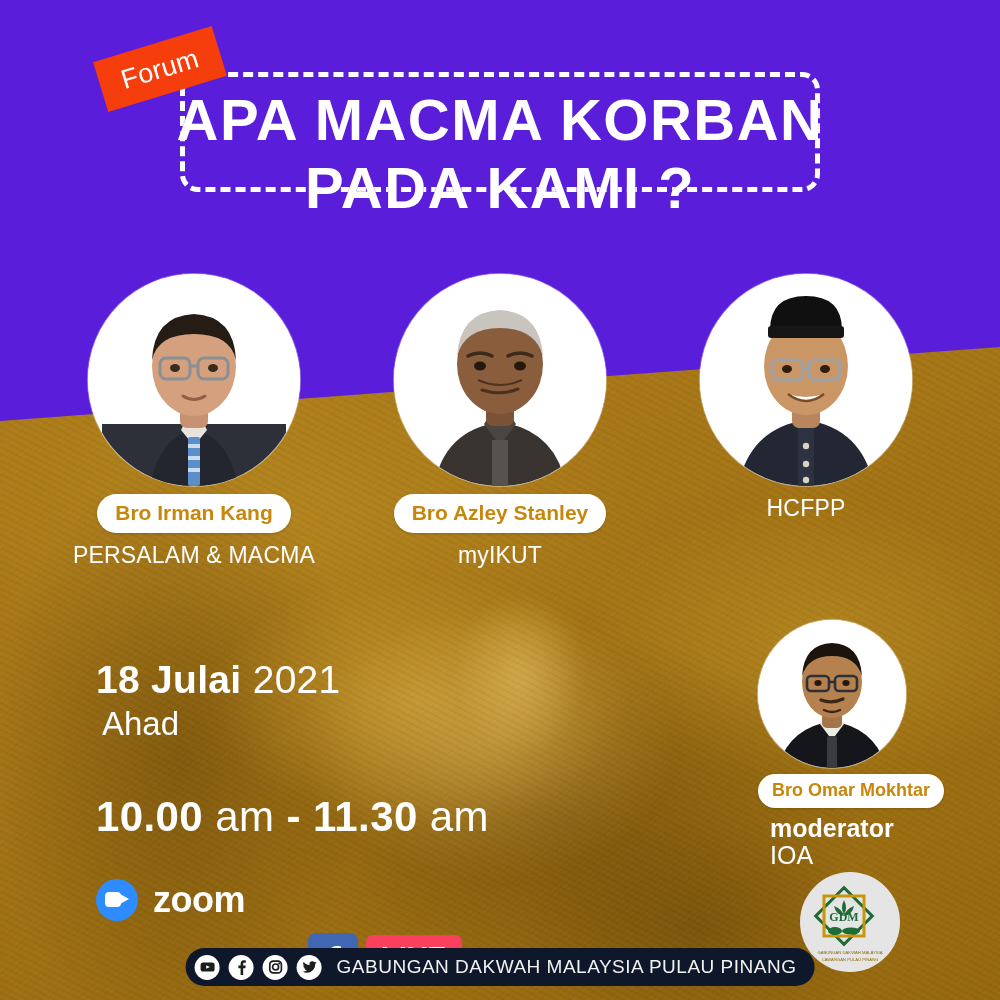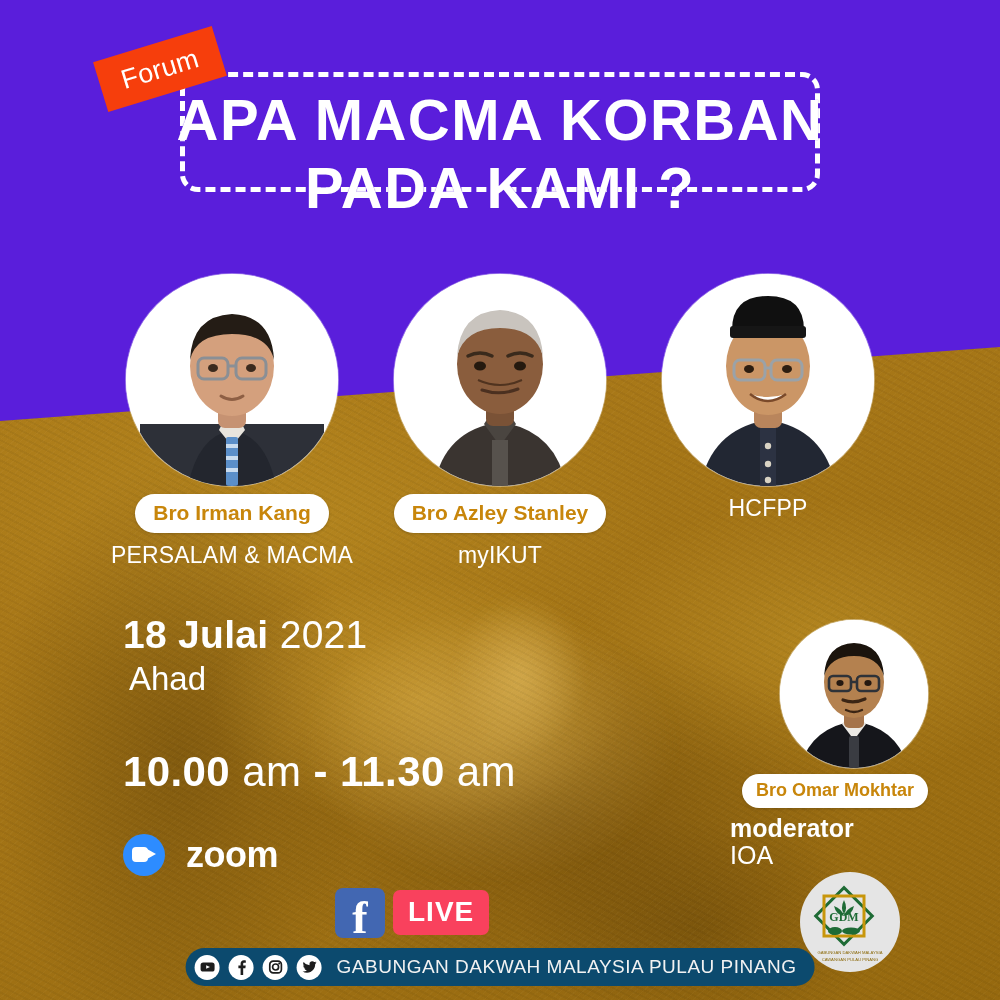--- a/index.html
+++ b/index.html
@@ -91,21 +91,21 @@
     font-size:58px;
     letter-spacing:1.5px;
     line-height:1.18;
     text-shadow:0 0 1px rgba(90,30,219,.9);
   }
   .title-line.l2 { font-size:58px; }
 
   
   .speakers {
     position:absolute; left:0; top:274px; width:1000px;
-    display:flex; justify-content:center; gap:18px;
+    display:flex; justify-content:center; gap:56px;
     z-index:5;
   }
   .speaker { width:250px; display:flex; flex-direction:column; align-items:center; }
   .avatar {
     width:212px; height:212px; border-radius:50%;
     background:#ffffff; overflow:hidden; position:relative;
     box-shadow:0 0 0 1px rgba(255,255,255,.4);
   }
   .avatar svg { display:block; width:212px; height:212px; }
 
@@ -122,38 +122,38 @@
   }
   .org {
     margin-top:9px;
     color:#FFFFFF;
     font-size:23px;
     letter-spacing:.2px;
     white-space:nowrap;
   }
 
   
-  .details { position:absolute; left:96px; top:615px; z-index:5; color:#fff;margin-left:27px; }
+  .details { position:absolute; left:96px; top:660px; z-index:5; color:#fff; }
   .date-row { font-size:39px; line-height:1.05; letter-spacing:.3px; }
   .date-row b { font-weight:bold; }
   .date-row span.year { font-weight:400; }
   .day { font-size:33px; margin-top:4px; margin-left:6px; font-weight:400; }
   .time {
     margin-top:50px; font-size:42px; letter-spacing:.4px;
   }
   .time b { font-weight:bold; }
   .time span.unit { font-weight:400; }
 
   .platform-row {
     margin-top:38px; display:flex; align-items:center; gap:12px;
   }
   .platform-label { font-size:40px; font-weight:bold; letter-spacing:.3px; }
 
   
-  .zoom-logo { display:flex; align-items:flex-start; gap:21px; }
+  .zoom-logo { display:flex; align-items:flex-start; gap:15px; }
   .zoom-mark {
     width:42px; height:42px; border-radius:50%;
     background:#2D8CFF; display:flex; align-items:center; justify-content:center;
   }
   .zoom-cam { position:relative; width:24px; height:15px; }
   .zoom-cam .body { position:absolute; left:0; top:0; width:16px; height:15px; background:#fff; border-radius:4px; }
   .zoom-cam .lens {
     position:absolute; right:0; top:2px;
     width:0; height:0;
     border-top:5.5px solid transparent;
@@ -174,22 +174,22 @@
     transform:translateY(2px);
   }
   .live-badge {
     background:#F9415D; border-radius:7px;
     padding:6px 15px 7px;
     color:#fff; font-weight:bold; font-size:28px; letter-spacing:1px;
   }
 
   
   .moderator {
-    position:absolute; left:718px; top:620px; width:210px;
-    display:flex; flex-direction:column; align-items:flex-end; z-index:5;
+    position:absolute; left:758px; top:620px; width:210px;
+    display:flex; flex-direction:column; align-items:flex-start; z-index:5;
   }
   .moderator .avatar { width:148px; height:148px; }
   .moderator .avatar svg { width:148px; height:148px; }
   .moderator .name-pill { font-size:18px; padding:6px 14px 7px; margin-top:6px; }
   .mod-role {
     margin-top:7px; color:#fff; font-size:25px; line-height:1.08;
     text-align:left; width:100%; padding-left:12px;font-weight:bold;
   }
   .mod-org { color:#fff; font-size:25px; line-height:1.08; text-align:left; width:100%; padding-left:12px; }
 
@@ -199,21 +199,21 @@
     width:100px; height:100px; border-radius:50%;
     background:#e5e5e5; z-index:5;
     display:flex; align-items:center; justify-content:center;
   }
 
   
   .footer {
     position:absolute; left:50%; transform:translateX(-50%);
     top:948px;
     height:38px;
-    background:#0c4a6e;
+    background:#0f172a;
     border-radius:19px;
     display:flex; align-items:center; gap:9px;
     padding:0 18px 0 9px;
     z-index:6;
   }
   .soc {
     width:25px; height:25px; border-radius:50%;
     background:#fff; display:flex; align-items:center; justify-content:center;
     flex:0 0 auto;
   }

